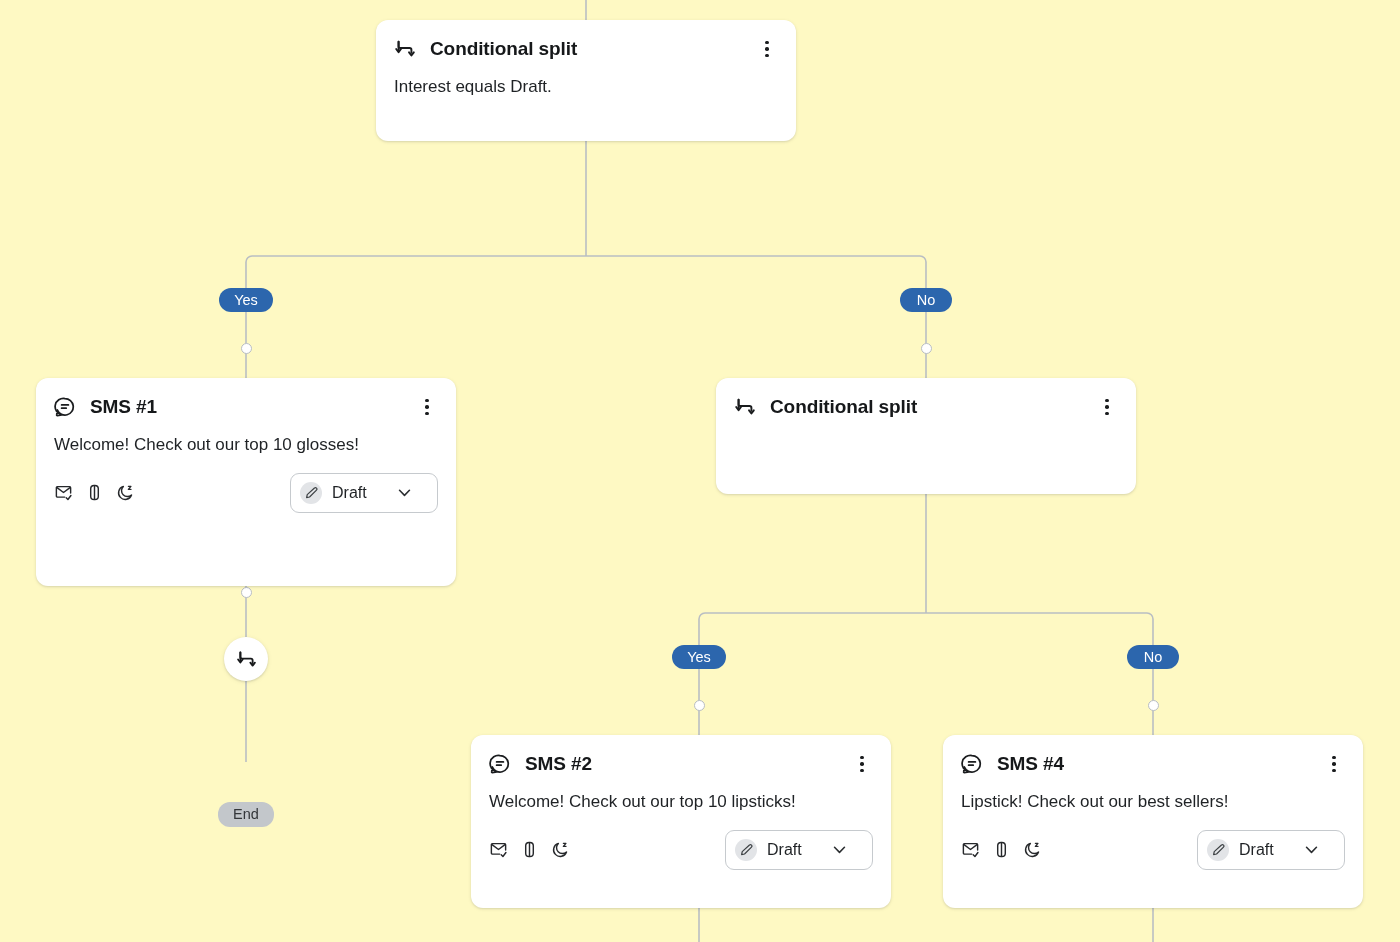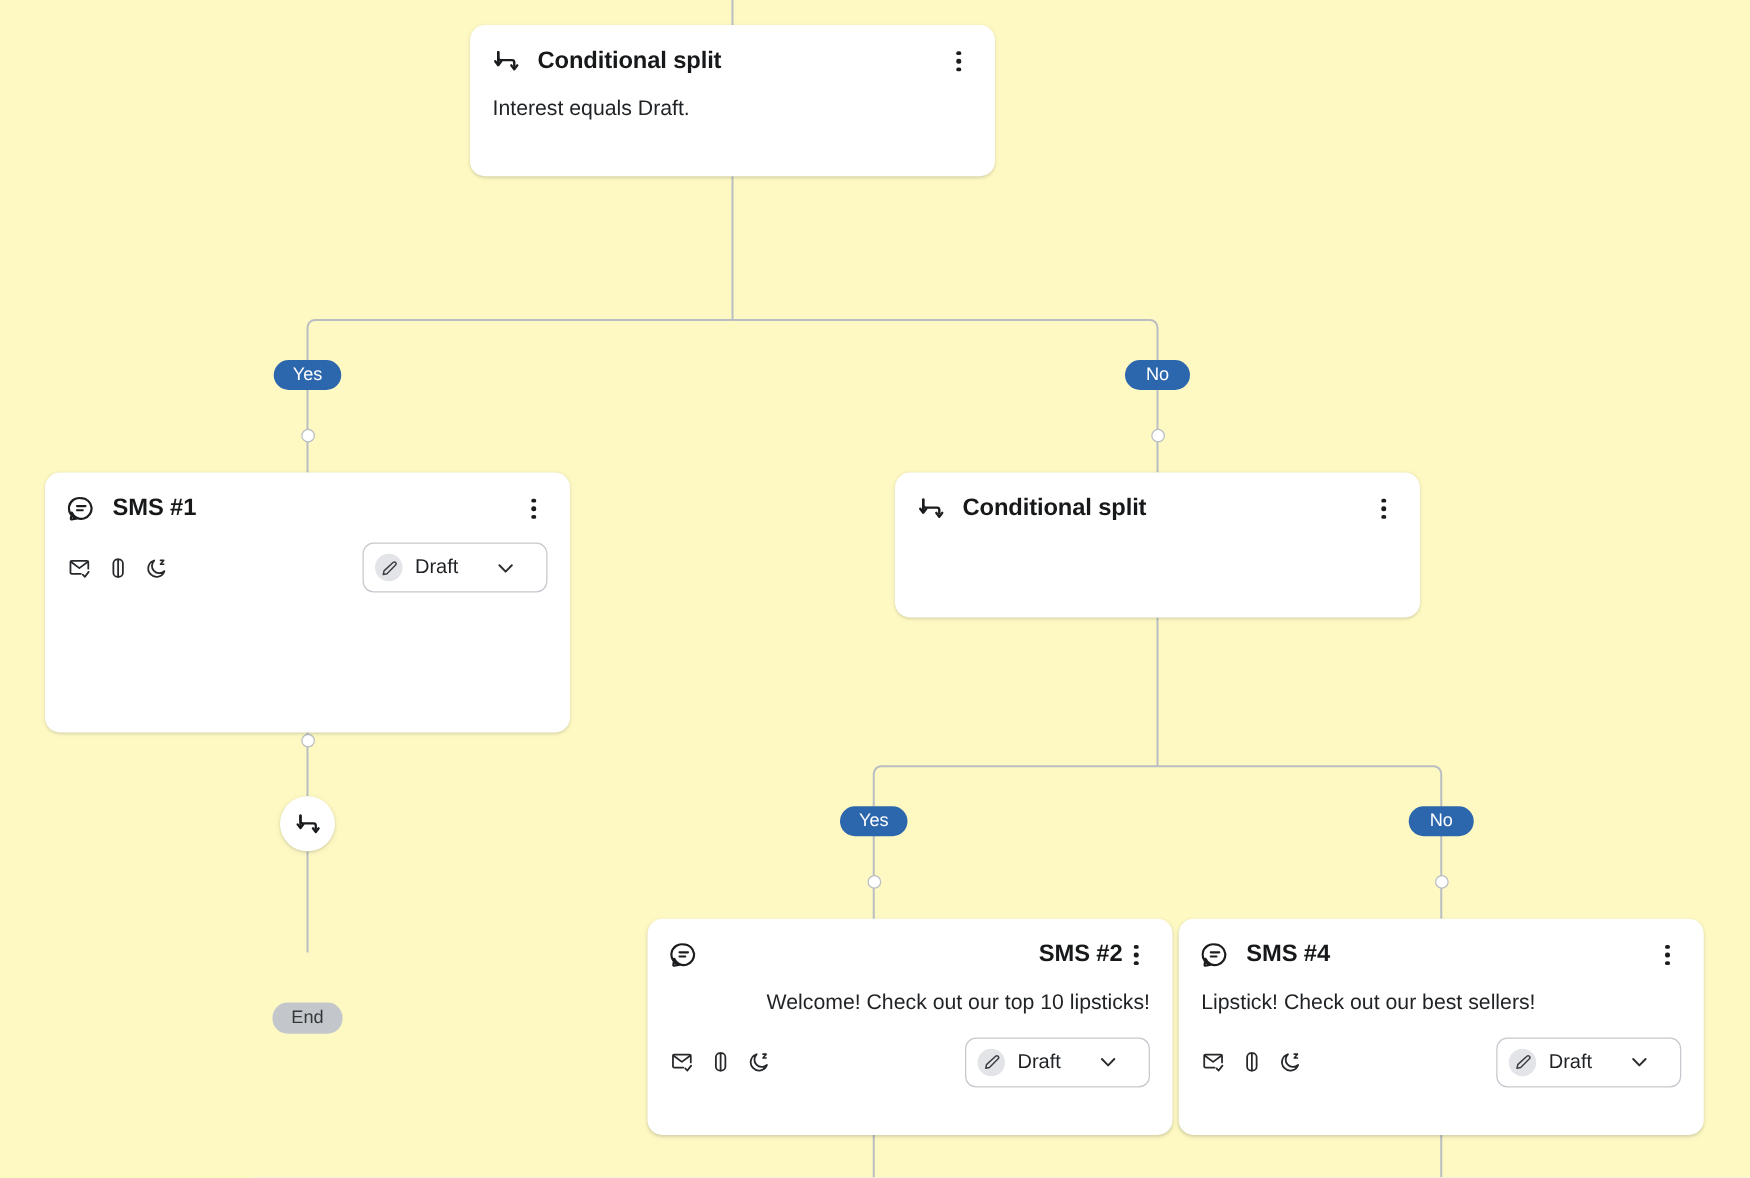--- a/index.html
+++ b/index.html
@@ -243,20 +243,21 @@
         <line x1="8.3" y1="9.7" x2="15.7" y2="9.7"></line>
         <line x1="8.3" y1="13.3" x2="13.3" y2="13.3"></line>
       </svg>
       <div class="card-title">SMS #1</div>
       <div class="kebab">
           <i></i>
           <i></i>
           <i></i>
         </div>
     </div>
+    <div class="card-body">Welcome! Check out our top 10 glosses!</div>
     <div class="card-foot">
       <div class="foot-icons">
         <svg viewBox="0 0 24 24" fill="none" stroke="currentColor" stroke-width="1.8" stroke-linecap="round" stroke-linejoin="round">
           <path d="M21 12.6 V6 a1.4 1.4 0 0 0 -1.4 -1.4 H4.4 A1.4 1.4 0 0 0 3 6 v10.4 A1.4 1.4 0 0 0 4.4 17.8 h9.1"></path>
           <polyline points="3.4,5.6 12,12 20.6,5.6"></polyline>
           <polyline points="15.4,18.6 17.6,20.8 21.4,15.8"></polyline>
         </svg>
         <svg viewBox="0 0 24 24" fill="none" stroke="currentColor" stroke-width="1.8" stroke-linecap="round" stroke-linejoin="round">
           <path d="M11.4 3.2 A4.2 4.2 0 0 0 7.2 7.4 v9.2 a4.2 4.2 0 0 0 4.2 4.2"></path>
           <path d="M12.6 3.2 a4.2 4.2 0 0 1 4.2 4.2 v9.2 a4.2 4.2 0 0 1 -4.2 4.2"></path>
@@ -305,21 +306,21 @@
           <i></i>
           <i></i>
           <i></i>
         </div>
     </div>
   </div>
 
   <div class="pill" style="left:672px; top:645px; width:54px;">Yes</div>
   <div class="pill" style="left:1127px; top:645px; width:52px;">No</div>
 
-  <div class="card" style="left:518px; top:735px; width:420px; height:173px;text-align:right;">
+  <div class="card" style="left:471px; top:735px; width:420px; height:173px;">
     <div class="card-head">
       <svg class="card-icon" viewBox="0 0 24 24" fill="none" stroke="currentColor" stroke-width="1.9" stroke-linecap="round" stroke-linejoin="round">
         <path d="M12 2.8 a9 9 0 1 1 -8.3 12.5 L2.9 20.6 a0.6 0.6 0 0 0 0.7 0.7 l4.9 -0.8 A9 9 0 0 1 12 2.8 Z"></path>
         <line x1="8.3" y1="9.7" x2="15.7" y2="9.7"></line>
         <line x1="8.3" y1="13.3" x2="13.3" y2="13.3"></line>
       </svg>
       <div class="card-title">SMS #2</div>
       <div class="kebab">
           <i></i>
           <i></i>

